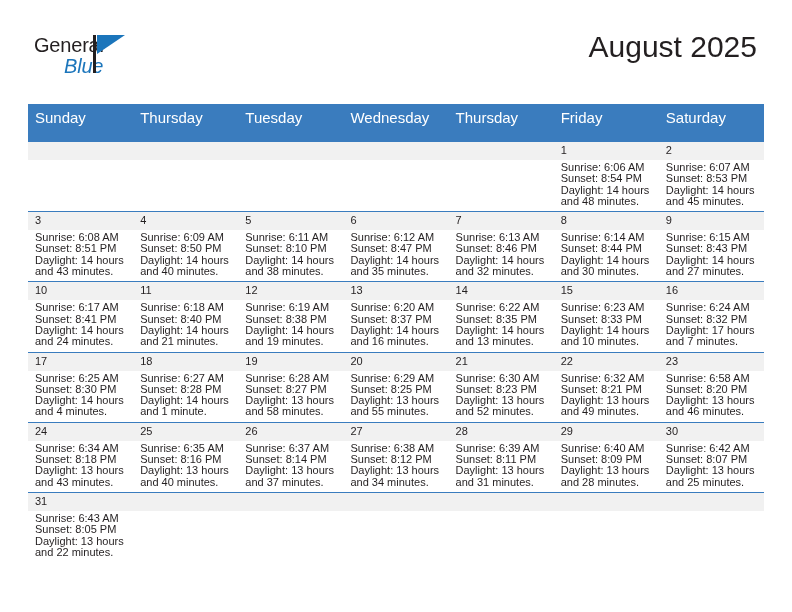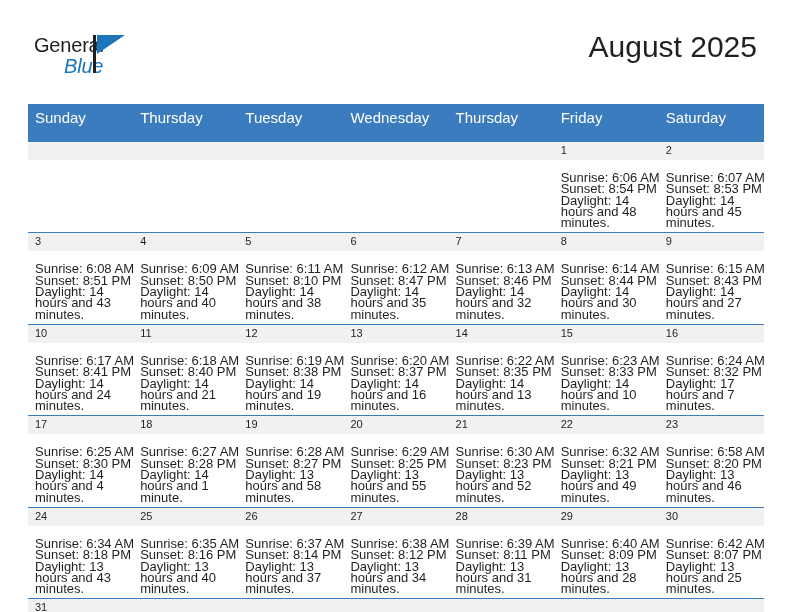--- a/index.html
+++ b/index.html
@@ -123,22 +123,22 @@
     font-size: 11px;
     color: #231f20;
     padding: 3px 0 4px 7px;
     line-height: 11px;
     min-height: 11px;
   }
   .daynum.empty {
     color: transparent;
   }
   .details {
-    padding: 12px 4px 4px 7px;
-    font-size: 13px;
+    padding: 2px 4px 4px 7px;
+    font-size: 11px;
     line-height: 11.3px;
     color: #231f20;
   }
   .details div {
     white-space: nowrap;
   }
   .details .dl {
     white-space: normal;
   }
   .cell-empty .details {

